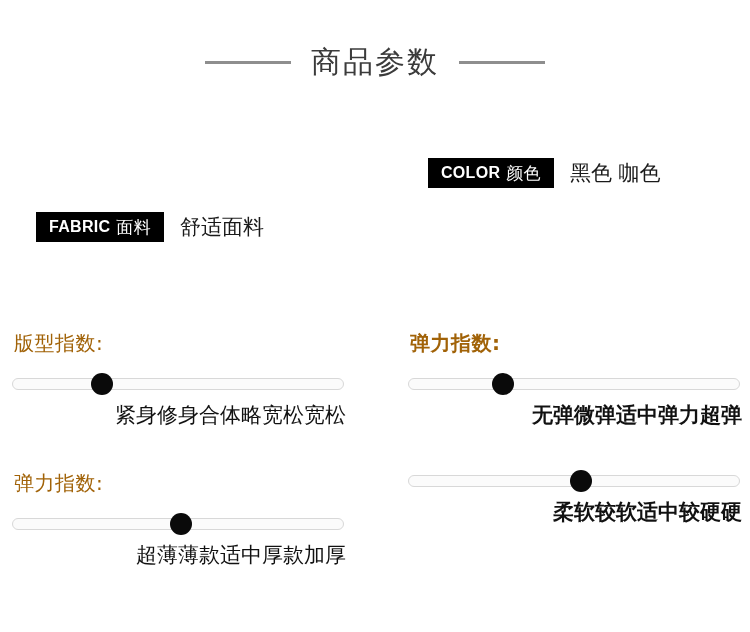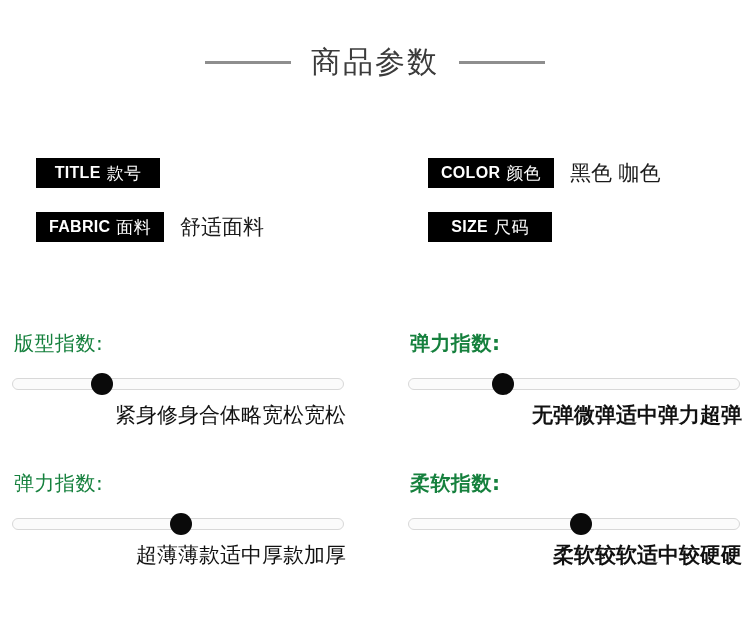--- a/index.html
+++ b/index.html
@@ -95,21 +95,21 @@
     position: absolute;
     width: 340px;
   }
   .slider-block.col-left  { left: 8px; }
   .slider-block.col-right { left: 404px; font-weight: bold; }
   .slider-block.row-1 { top: 330px; }
   .slider-block.row-2 { top: 470px; }
 
   .slider-title {
     font-size: 20px;
-    color: #15803d;
+    color: #a16207;
     margin: 0 0 16px 6px;
     white-space: nowrap;
     letter-spacing: 0.5px;
   }
 
   .slider-track-wrap {
     position: relative;
     height: 22px;
     margin: 0 4px;
   }
@@ -150,51 +150,37 @@
 <body>
 
 <div class="section-header">
   <div class="header-rule"></div>
   <div class="header-title">商品参数</div>
   <div class="header-rule"></div>
 </div>
 
 <div class="specs">
 
-  <div class="spec-row col-left row-1">
-    <div class="spec-tag">
-      <span class="tag-en">TITLE</span>
-      <span class="tag-cn">款号</span>
-    </div>
-    <div class="spec-value"></div>
-  </div>
 
   <div class="spec-row col-left row-2">
     <div class="spec-tag">
       <span class="tag-en">FABRIC</span>
       <span class="tag-cn">面料</span>
     </div>
     <div class="spec-value">舒适面料</div>
   </div>
 
   <div class="spec-row col-right row-1">
     <div class="spec-tag">
       <span class="tag-en">COLOR</span>
       <span class="tag-cn">颜色</span>
     </div>
     <div class="spec-value">黑色 咖色</div>
   </div>
 
-  <div class="spec-row col-right row-2">
-    <div class="spec-tag">
-      <span class="tag-en">SIZE</span>
-      <span class="tag-cn">尺码</span>
-    </div>
-    <div class="spec-value"></div>
-  </div>
 
 </div>
 
 <div class="slider-block col-left row-1">
   <div class="slider-title">版型指数:</div>
   <div class="slider-track-wrap">
     <div class="slider-track"></div>
     <div class="slider-knob" style="left: 27%;"></div>
   </div>
   <div class="slider-scale">
@@ -230,21 +216,20 @@
   <div class="slider-scale">
     <span>超薄</span>
     <span>薄款</span>
     <span>适中</span>
     <span>厚款</span>
     <span>加厚</span>
   </div>
 </div>
 
 <div class="slider-block col-right row-2">
-  <div class="slider-title">柔软指数:</div>
   <div class="slider-track-wrap">
     <div class="slider-track"></div>
     <div class="slider-knob" style="left: 52%;"></div>
   </div>
   <div class="slider-scale">
     <span>柔软</span>
     <span>较软</span>
     <span>适中</span>
     <span>较硬</span>
     <span>硬</span>

